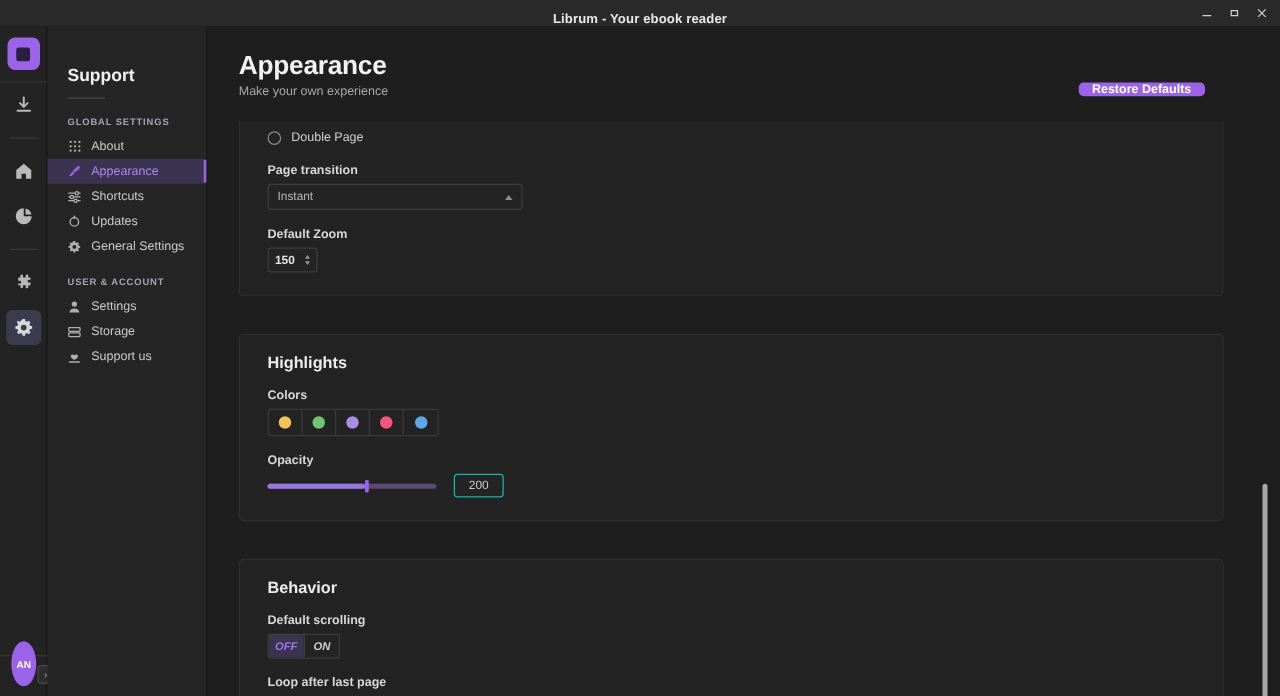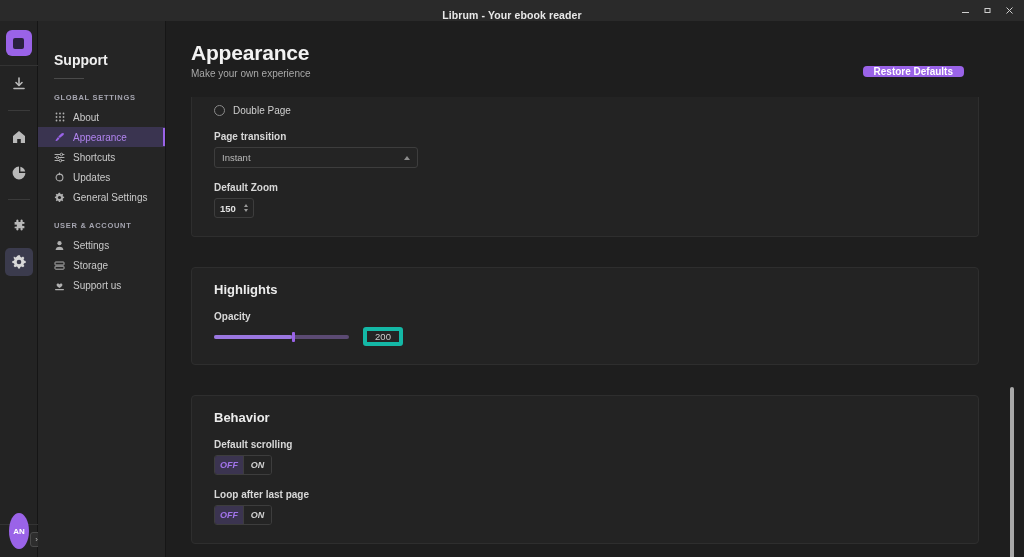--- a/index.html
+++ b/index.html
@@ -144,21 +144,21 @@
   }
   .swatch-cell:last-child { border-right: none; }
   .swatch-dot { width: 10px; height: 10px; border-radius: 50%; }
 
   
   .slider-row { display: flex; align-items: center; gap: 14px; }
   .slider { width: 135px; height: 4px; background: #5b4a73; border-radius: 2px; position: relative; }
   .slider-fill { position: absolute; left: 0; top: 0; height: 4px; width: 58%; background: #9a77e0; border-radius: 2px; }
   .slider-handle { position: absolute; left: 58%; top: -3px; width: 3px; height: 10px; background: #9a63e8; border-radius: 1px; }
   .slider-value {
-    width: 40px; height: 19px; border: 4px solid #14b8a6; border-radius: 3px; background: #242424;
+    width: 40px; height: 19px; border: 1px solid #14b8a6; border-radius: 3px; background: #242424;
     display: flex; align-items: center; justify-content: center; font-size: 9.5px; color: #cdcdcd;
   }
 
   
   .toggle-group { display: flex; border: 1px solid #3d3d3d; border-radius: 3px; width: max-content; overflow: hidden; }
   .toggle-opt {
     width: 28px; height: 18px; display: flex; align-items: center; justify-content: center;
     font-size: 9px; font-weight: bold; color: #d0d0d0; background: #242424; font-style: italic;
   }
   .toggle-opt.selected { background: #3b3450; color: #a274ea; }
@@ -377,20 +377,40 @@
                 <span class="spin-up"></span>
                   <span class="spin-down"></span>
               </span>
             </div>
           </div>
         </div>
 
         <div class="panel">
           <div class="panel-title">Highlights</div>
 
+          <div class="field-block">
+            <div class="field-label">Colors</div>
+            <div class="swatches">
+              <div class="swatch-cell">
+                  <span class="swatch-dot" style="background: rgb(242, 196, 90);"></span>
+                </div>
+              <div class="swatch-cell">
+                  <span class="swatch-dot" style="background: rgb(116, 196, 109);"></span>
+                </div>
+              <div class="swatch-cell">
+                  <span class="swatch-dot" style="background: rgb(169, 140, 227);"></span>
+                </div>
+              <div class="swatch-cell">
+                  <span class="swatch-dot" style="background: rgb(244, 86, 126);"></span>
+                </div>
+              <div class="swatch-cell">
+                  <span class="swatch-dot" style="background: rgb(92, 168, 232);"></span>
+                </div>
+            </div>
+          </div>
 
           <div class="field-block">
             <div class="field-label">Opacity</div>
             <div class="slider-row">
               <div class="slider">
                 <div class="slider-fill" style="width: 58%;"></div>
                 <div class="slider-handle" style="left: 58%;"></div>
               </div>
               <div class="slider-value">200</div>
             </div>

